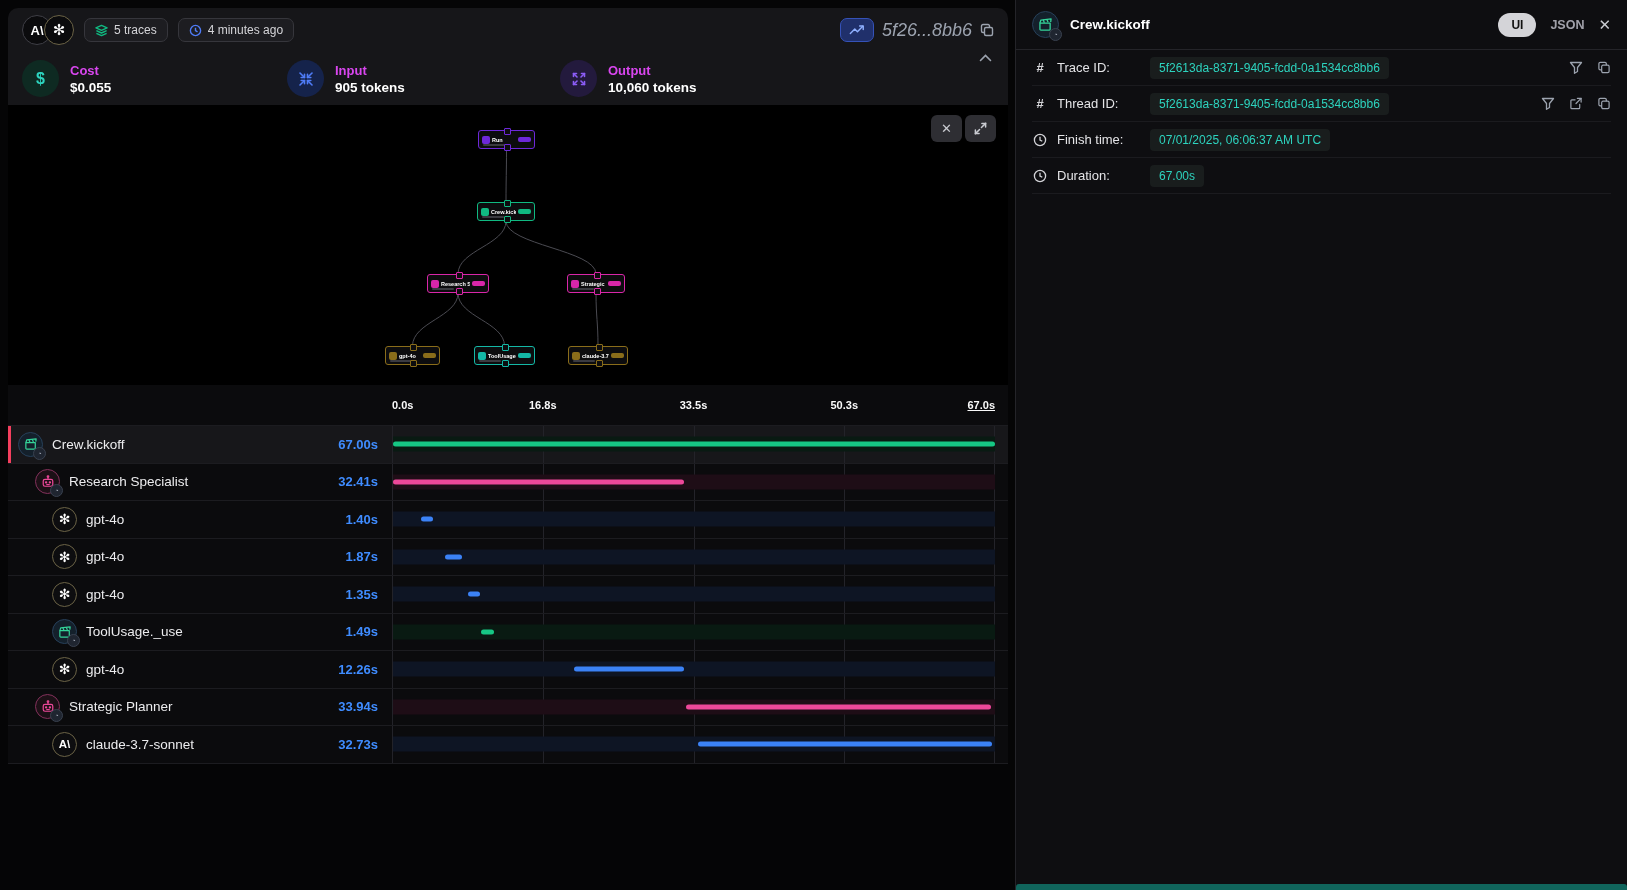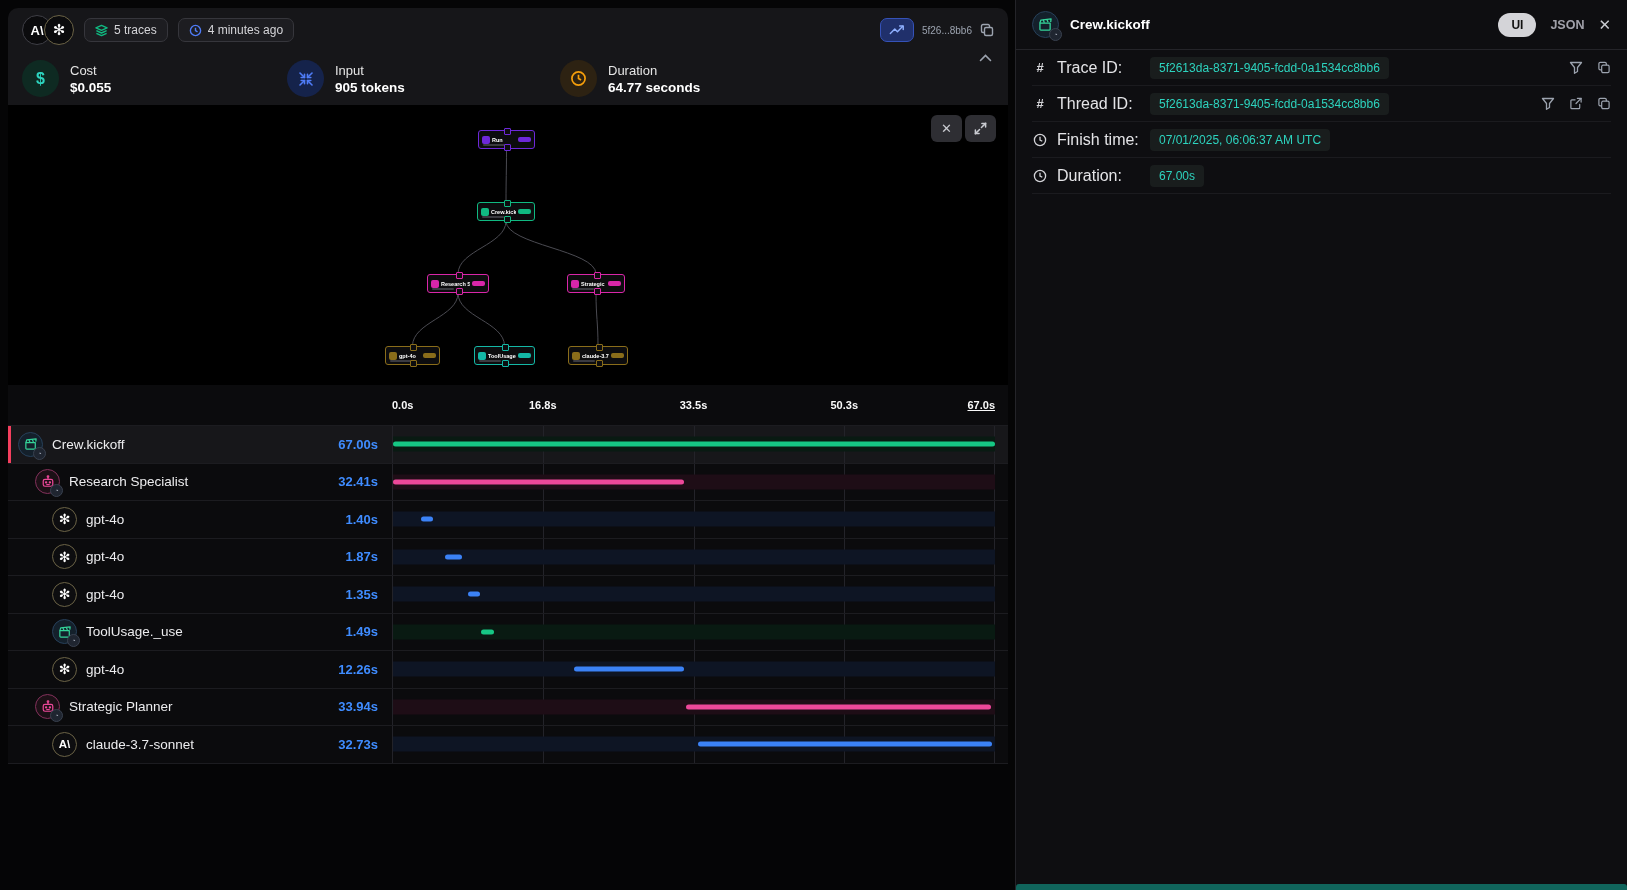--- a/index.html
+++ b/index.html
@@ -28,36 +28,36 @@
   .hbadge {
     display:flex; align-items:center; gap:6px; background:#1d1d21;
     border:1px solid #36363c; border-radius:7px; padding:4px 10px;
     font-size:12px; color:#d4d4d8;
   }
   .hdr-right { margin-left:auto; display:flex; align-items:center; gap:8px; }
   .chart-btn {
     width:34px; height:24px; background:#20306b; border:1px solid #3552b8;
     border-radius:7px; display:flex; align-items:center; justify-content:center;
   }
-  .short-id { color:#9ca3af; font-size:10px; }
+  .short-id { color:#9ca3af; font-size:18px;font-style:italic; }
   .icon-btn { background:none; border:none; cursor:pointer; display:flex; align-items:center; }
 
   
   .metrics {
     background:#161619; height:53px; display:flex; align-items:center;
     padding:0 14px; position:relative;
   }
   .metric { display:flex; align-items:center; gap:11px; width:265px; }
   .metric:nth-child(2){ width:273px; } .metric:nth-child(3){ width:295px; }
   .m-icon { width:37px; height:37px; border-radius:50%; display:flex; align-items:center; justify-content:center; font-weight:bold; }
   .metric[data-kind="cost"]     .m-icon { background:#0e2a22; color:var(--teal,#2dd4bf); }
   .metric[data-kind="input"]    .m-icon { background:#15234b; color:#4f7cf7; }
   .metric[data-kind="output"]   .m-icon { background:#231a3d; color:var(--purple,#8b5cf6); }
   .metric[data-kind="duration"] .m-icon { background:#2d2212; color:var(--amber,#f59e0b); }
-  .m-label { color:#e5e5e5; font-size:13px; font-weight:normal; line-height:1.4; }
+  .m-label { color:#d946ef; font-size:13px; font-weight:bold; line-height:1.4; }
   .m-value { color:#fff; font-size:13.5px; font-weight:bold; }
   .collapse-chevron { position:absolute; right:16px; top:2px; color:#9ca3af; font-size:12px; }
 
   
   .graph { position:relative; background:#000; height:280px; }
   .graph svg.edges { position:absolute; inset:0; }
   .gnode {
     position:absolute; height:19px; border-radius:3px; background:#0c0c0e;
     border:1px solid #555; display:flex; align-items:center; gap:2px; padding:0 3px;
     z-index:2;
@@ -144,21 +144,21 @@
   .sdk-badge {
     border:1px solid var(--sdk,#14b8a6); color:var(--sdk,#14b8a6); background:#0a1413;
     font-size:12.5px; font-weight:bold; border-radius:7px; padding:5px 11px;
   }
   .field-row { display:flex; align-items:center; height:36px; border-bottom:1px solid #1b1b1f; gap:9px; }
   .f-icon { width:16px; color:#d4d4d8; display:flex; align-items:center; justify-content:center; font-size:13px; }
   .f-icon .fi { display:none; line-height:0; }
   .field-row[data-icon="hash"] .fi-hash{display:block; font-weight:bold;}
   .field-row[data-icon="clock"] .fi-clock{display:block;}
   .field-row[data-icon="bookmark"] .fi-bookmark{display:block;}
-  .f-label { font-size:16px; color:#e4e4e7; width:84px; flex:0 0 auto; }
+  .f-label { font-size:13px; color:#e4e4e7; width:84px; flex:0 0 auto; }
   .f-value { background:#191d1d; color:var(--teal,#2dd4bf); font-size:12px; border-radius:4px; padding:4px 9px; }
   .f-actions { margin-left:auto; display:flex; gap:14px; color:#9ca3af; }
   .f-actions .act { cursor:pointer; line-height:0; }
   .attr-row { display:flex; align-items:center; gap:10px; height:42px; cursor:pointer; }
   .attr-label { font-size:13px; font-weight:bold; color:#fafafa; }
   .attr-chev { margin-left:auto; color:#a1a1aa; font-size:12px; }
   .rp-bottom-bar { margin-top:auto; height:6px; background:#10655c; border-radius:3px 3px 0 0; }
 
   svg { display:block; }
 </style>
@@ -232,30 +232,36 @@
                 <path d="M6.5 12.8 v-3.3 h-3.3"></path>
                 <path d="M9.5 9.5 L14 14"></path>
                 <path d="M9.5 12.8 v-3.3 h3.3"></path>
               </svg>
             </span>
     <span>
       <div class="m-label">Input</div>
       <div class="m-value">905 tokens</div>
     </span>
   </div>
-          <div class="metric" data-kind="duration">
+          <div class="metric" data-kind="output">
     <span class="m-icon">
-              <svg width="17" height="17" viewBox="0 0 16 16" fill="none" stroke="currentColor" stroke-width="1.6">
-                <circle cx="8" cy="8" r="6.2"></circle>
-                <path d="M8 4.5 V8 L10.4 9.4"></path>
+              <svg width="16" height="16" viewBox="0 0 16 16" fill="none" stroke="currentColor" stroke-width="1.6" stroke-linecap="round" stroke-linejoin="round">
+                <path d="M2.5 2.5 L6 6"></path>
+                <path d="M2.5 5.5 v-3 h3"></path>
+                <path d="M13.5 2.5 L10 6"></path>
+                <path d="M13.5 5.5 v-3 h-3"></path>
+                <path d="M2.5 13.5 L6 10"></path>
+                <path d="M2.5 10.5 v3 h3"></path>
+                <path d="M13.5 13.5 L10 10"></path>
+                <path d="M13.5 10.5 v3 h-3"></path>
               </svg>
             </span>
     <span>
-      <div class="m-label">Duration</div>
-      <div class="m-value">64.77 seconds</div>
+      <div class="m-label">Output</div>
+      <div class="m-value">10,060 tokens</div>
     </span>
   </div>
         </div>
       <span class="collapse-chevron">
         <svg width="13" height="8" viewBox="0 0 13 8" fill="none" stroke="#9ca3af" stroke-width="1.6" stroke-linecap="round">
             <path d="M1.5 6.5 L6.5 1.5 L11.5 6.5"></path>
           </svg>
       </span>
     </div>
 

